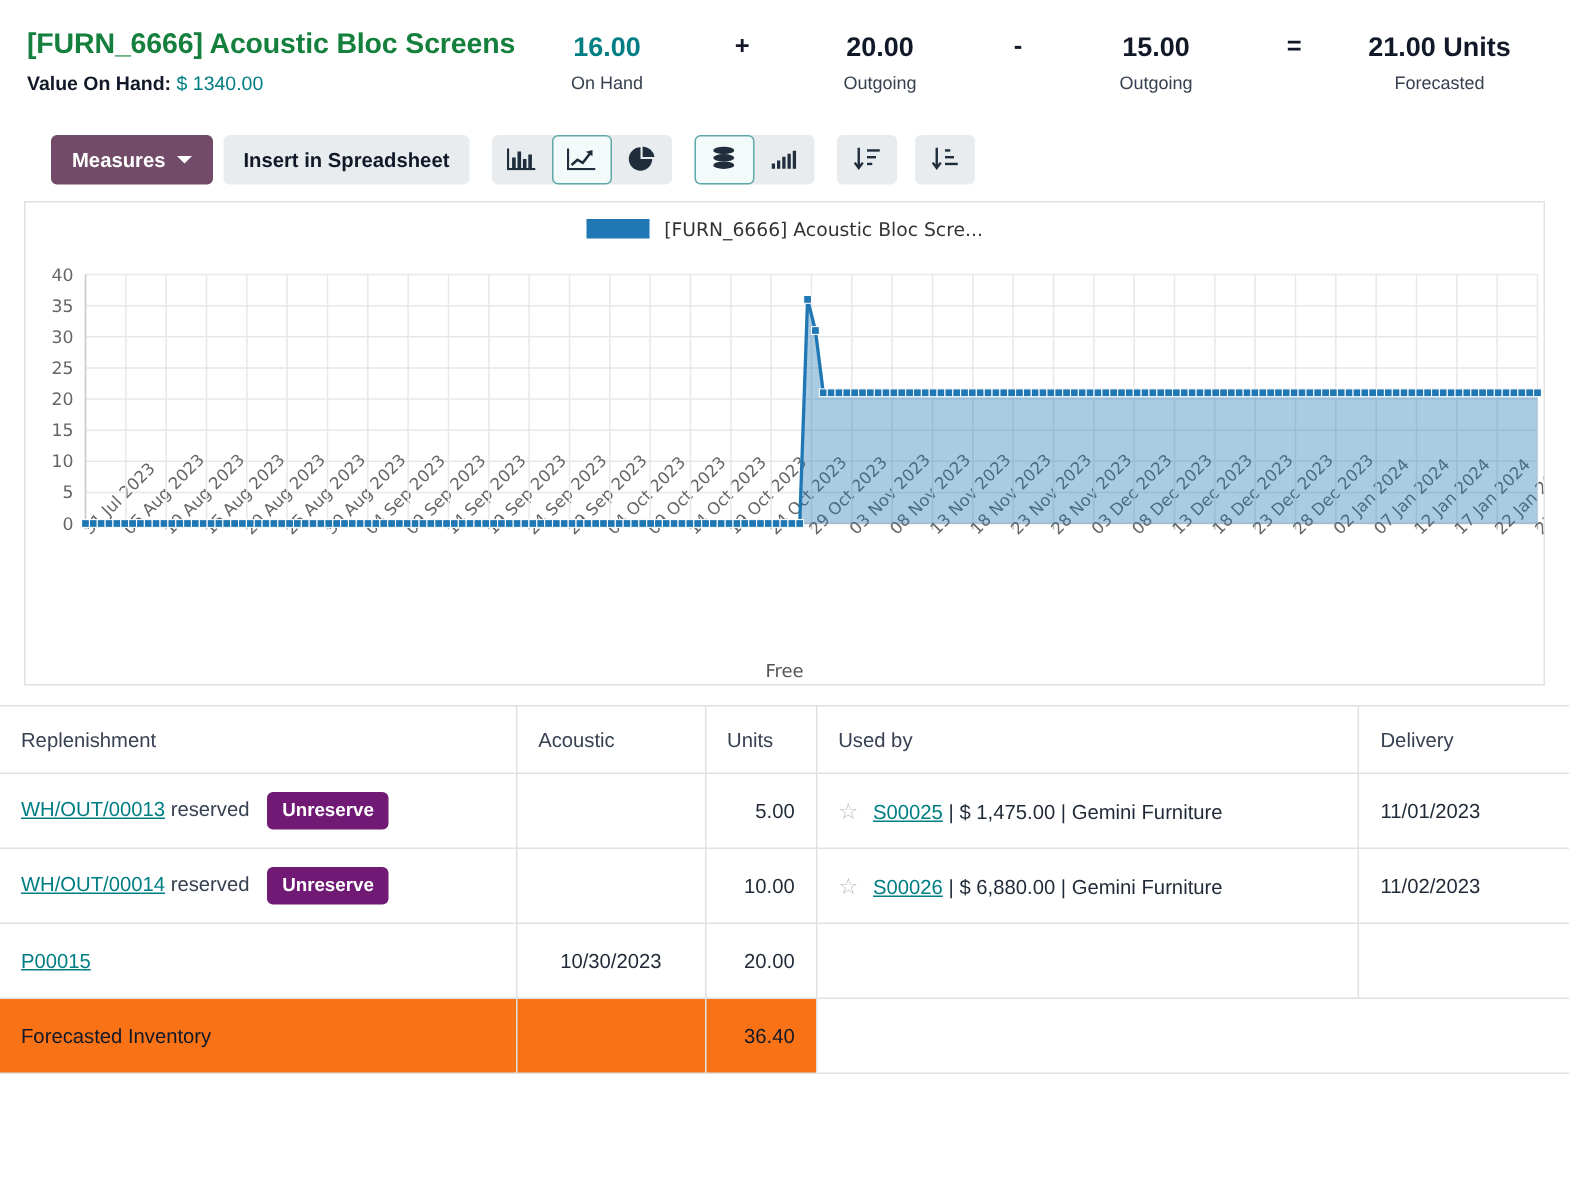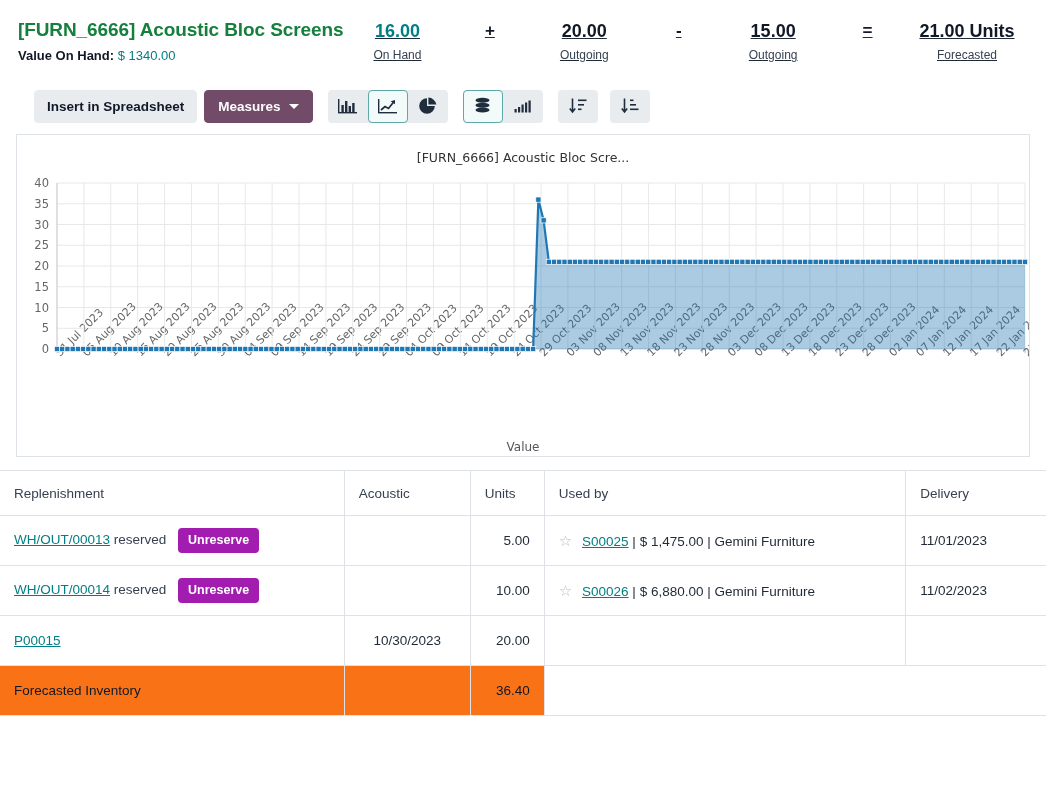--- a/index.html
+++ b/index.html
@@ -26,22 +26,22 @@
   }
   .value-line {
     font-size: 13px; font-weight: 700; color: #111827;
     margin-top: 6px;
   }
   .value-amount { color: #017e84; font-weight: 400; }
 
   .header-stats {
     flex: 1 1 auto;
     display: flex; align-items: flex-start;
-    justify-content: space-between;
-    padding-top: 8px; padding-right: 4px; text-decoration: underline;
+    justify-content: center;
+    padding-top: 8px; padding-right: 4px;
   }
   .stat { text-align: center; }
   .stat-num {
     font-size: 18px; font-weight: 700; line-height: 22px;
     color: #111827; white-space: nowrap;
   }
   .stat-num.teal { color: #017e84; }
   .stat-label {
     font-size: 12px; color: #374151; margin-top: 6px;
     font-weight: 400;
@@ -107,21 +107,21 @@
   
   .chart-card {
     margin: 0 16px 0 16px;
     border: 1px solid #dee2e6;
     background: #ffffff;
     height: 323px;
     position: relative;
   }
   .chart-legend {
     display: flex; align-items: center; justify-content: center;
-    gap: 10px; padding-top: 9px; height: 26px; flex-direction: column;
+    gap: 10px; padding-top: 9px; height: 26px;
   }
   .legend-swatch {
     width: 42px; height: 13px; background: #1f77b4;
   }
   .legend-label {
     font-size: 12.5px; color: #333; font-family: "DejaVu Sans", sans-serif;
   }
   .plot-wrap { position: relative; height: 296px; }
   .axis-title {
     position: absolute; left: 0; right: 0; bottom: 3px;
@@ -153,21 +153,21 @@
   .col-repl  { width: 339px; }
   .col-rcpt  { width: 124px; }
   .col-units { width: 73px;  }
   .col-used  { width: 356px; }
   .col-del   { width: 138px; }
   .num { text-align: right; }
   .center { text-align: center; }
   .link { color: #017e84; }
   .muted-note { color: #374151; }
   .pill {
-    display: inline-block; background: #a21caf; color: #fff;
+    display: inline-block; background: #701a75; color: #fff;
     font-size: 12.5px; font-weight: 700; border-radius: 4px;
     padding: 5px 10px; margin-left: 8px; cursor: pointer;
     line-height: 15px; vertical-align: middle;
   }
   .star { color: #b9bdc3; font-size: 15px; margin-right: 6px; }
   .row-total td {
     background: #f97316; color: #111827;
   }
   .row-total td.empty-cell {
     background: #ffffff; border-right: none;
@@ -208,26 +208,26 @@
       <div class="op">=</div>
     </div>
     <div class="stat sp-forecast">
       <div class="stat-num">21.00 Units</div>
       <div class="stat-label">Forecasted</div>
     </div>
   </div>
 </div>
 
 <div class="toolbar">
-  <button class="btn btn-spreadsheet">Insert in Spreadsheet</button>
-
   <button class="btn btn-measures">
     <span>Measures</span>
     <span class="caret"></span>
   </button>
+
+  <button class="btn btn-spreadsheet">Insert in Spreadsheet</button>
 
   <div class="btn-group gap">
     <div class="icon-btn">
       <svg width="19" height="17" viewBox="0 0 19 17">
         <rect x="0" y="1" width="1.4" height="14" fill="#1f2d3d"></rect>
         <rect x="0" y="14" width="19" height="1.4" fill="#1f2d3d"></rect>
         <rect x="3.4" y="7" width="2.4" height="7" fill="#1f2d3d"></rect>
         <rect x="7" y="3" width="2.4" height="11" fill="#1f2d3d"></rect>
         <rect x="10.6" y="8" width="2.4" height="6" fill="#1f2d3d"></rect>
         <rect x="14.2" y="5" width="2.4" height="9" fill="#1f2d3d"></rect>
@@ -610,21 +610,21 @@
         <rect x="963.5405405405405" y="98.25" width="5.2" height="5.2" fill="#1f77b4" stroke="#ffffff" stroke-width="0.7"></rect>
         <rect x="968.772972972973" y="98.25" width="5.2" height="5.2" fill="#1f77b4" stroke="#ffffff" stroke-width="0.7"></rect>
         <rect x="974.0054054054053" y="98.25" width="5.2" height="5.2" fill="#1f77b4" stroke="#ffffff" stroke-width="0.7"></rect>
         <rect x="979.2378378378379" y="98.25" width="5.2" height="5.2" fill="#1f77b4" stroke="#ffffff" stroke-width="0.7"></rect>
         <rect x="984.4702702702702" y="98.25" width="5.2" height="5.2" fill="#1f77b4" stroke="#ffffff" stroke-width="0.7"></rect>
         <rect x="989.7027027027027" y="98.25" width="5.2" height="5.2" fill="#1f77b4" stroke="#ffffff" stroke-width="0.7"></rect>
         <rect x="994.935135135135" y="98.25" width="5.2" height="5.2" fill="#1f77b4" stroke="#ffffff" stroke-width="0.7"></rect>
         <rect x="1000.1675675675676" y="98.25" width="5.2" height="5.2" fill="#1f77b4" stroke="#ffffff" stroke-width="0.7"></rect>
         <rect x="1005.4" y="98.25" width="5.2" height="5.2" fill="#1f77b4" stroke="#ffffff" stroke-width="0.7"></rect>
       </svg>
-    <div class="axis-title">Value</div>
+    <div class="axis-title">Free</div>
   </div>
 </div>
 
 <table class="fc-table">
   <colgroup>
     <col class="col-repl">
       <col class="col-rcpt">
       <col class="col-units">
     <col class="col-used">
       <col class="col-del">

